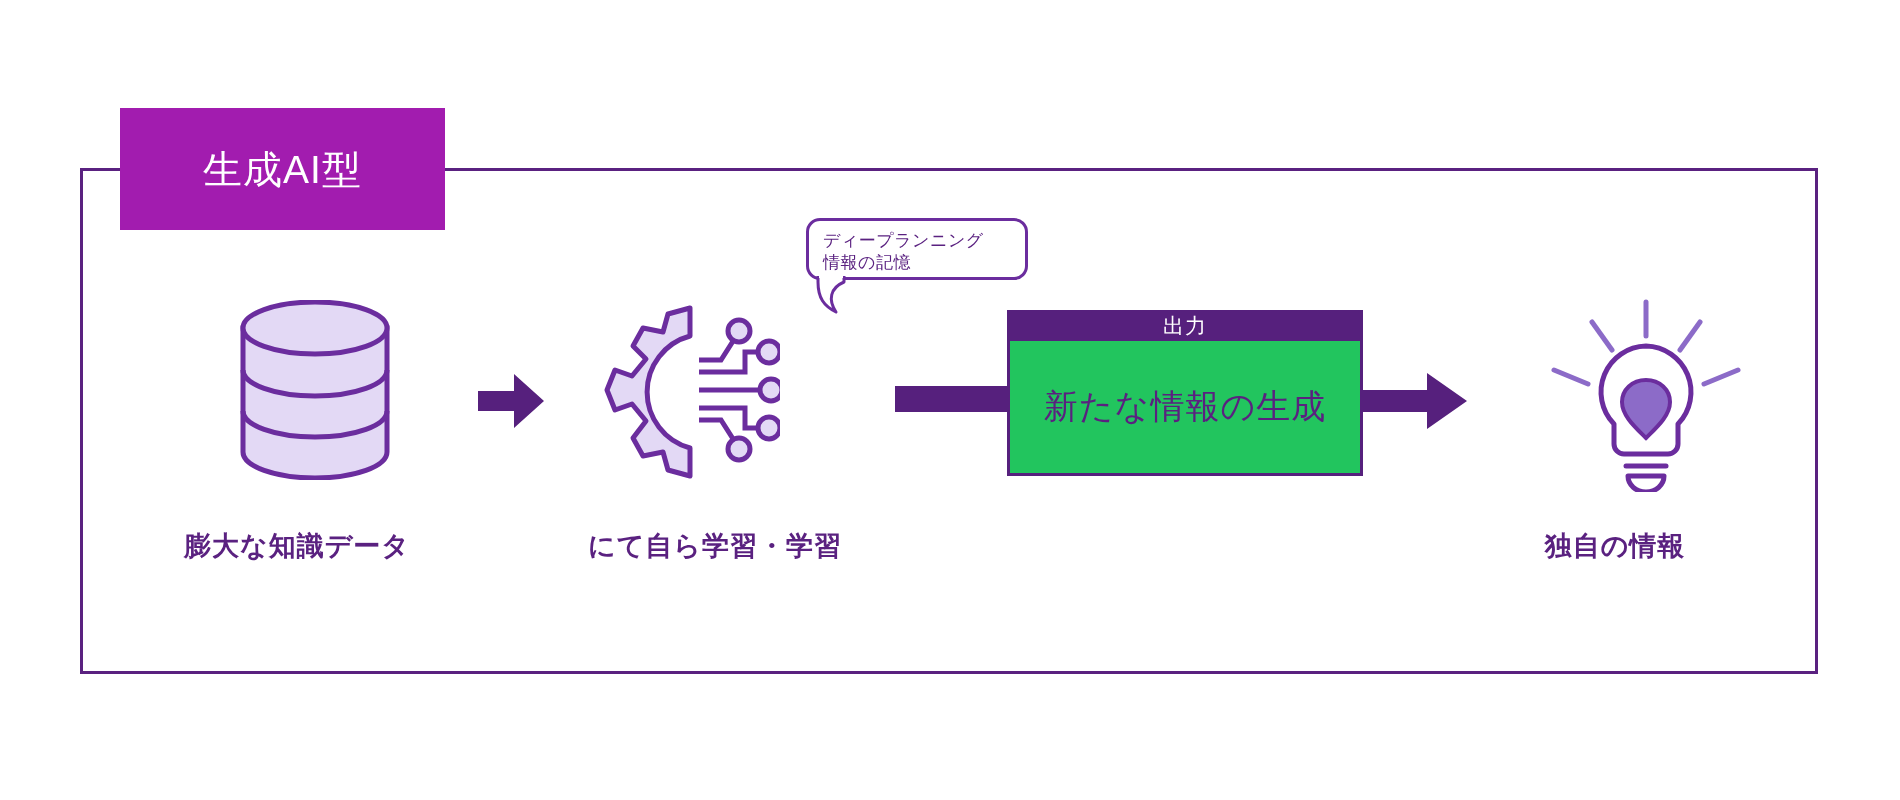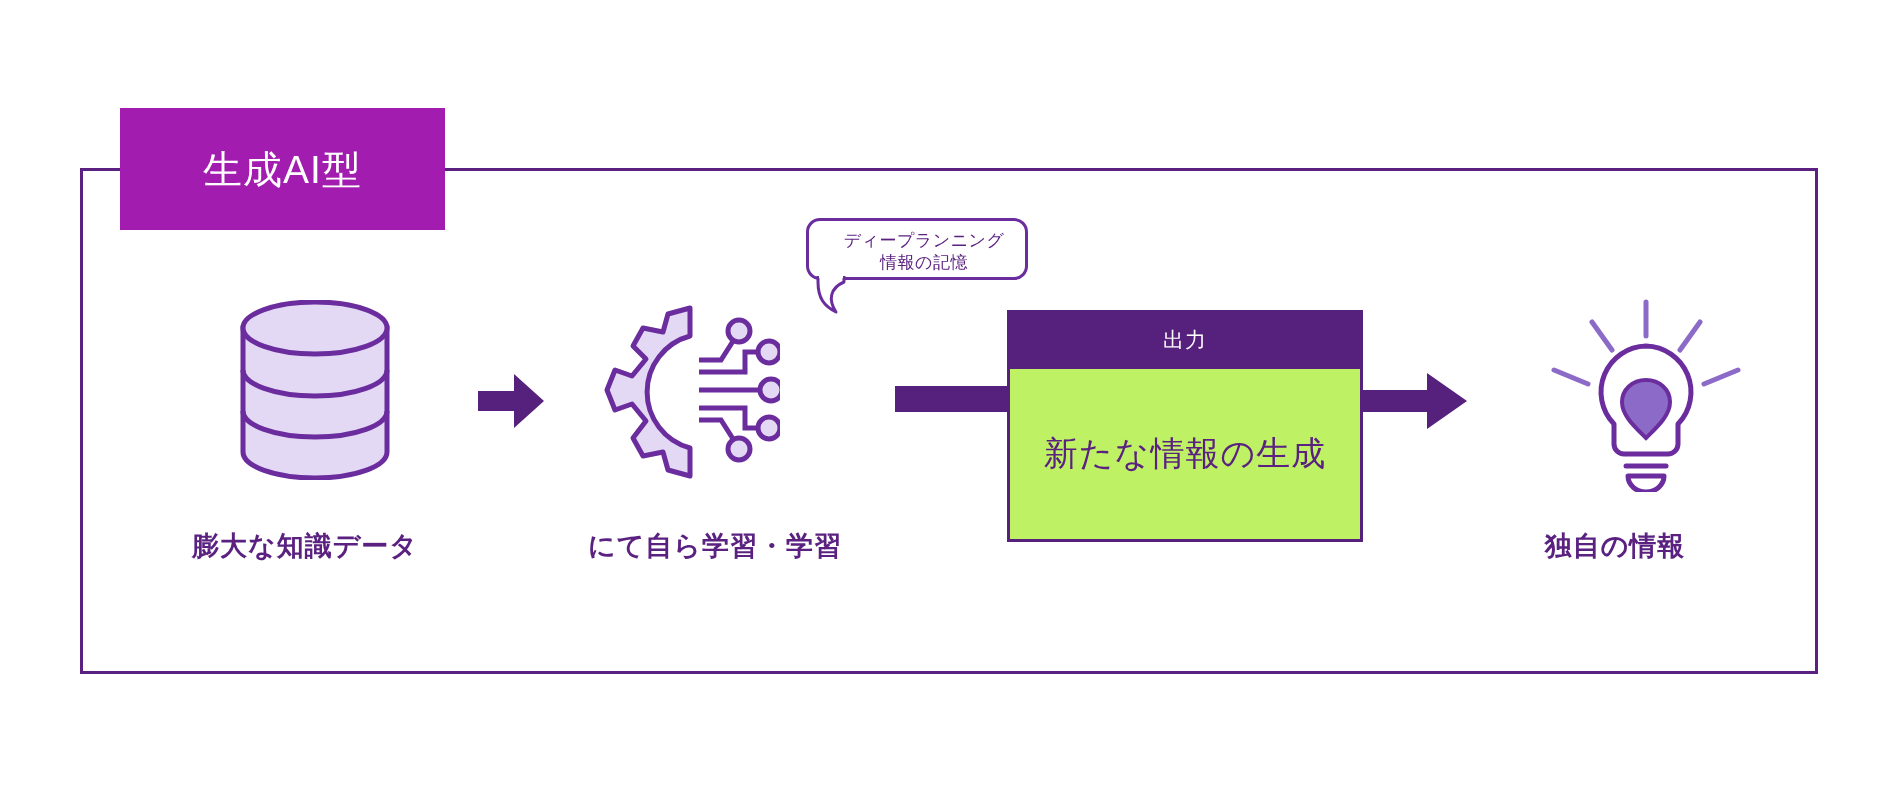--- a/index.html
+++ b/index.html
@@ -59,21 +59,21 @@
     color: #5A2180;
     font-size: 27px;
     font-weight: bold;
     letter-spacing: 1px;
     white-space: nowrap;
     z-index: 4;
   }
 
   
   #db-icon { left: 235px; top: 300px; }
-  #db-label { left: 110px; top: 528px; width: 390px; }
+  #db-label { left: 102px; top: 528px; width: 390px; }
 
   
   #gear-icon { left: 595px; top: 300px; }
   #gear-label { left: 520px; top: 528px; width: 390px; }
 
   
   #bulb-icon { left: 1548px; top: 296px; }
   #bulb-label { left: 1450px; top: 528px; width: 330px; }
 
   
@@ -107,35 +107,35 @@
   #output-box {
     position: absolute;
     left: 1007px;
     top: 310px;
     width: 356px;
     height: 180px;
     z-index: 3;
     box-sizing: border-box;
   }
   #output-head {
-    height: 59px;
+    height: 31px;
     background: #56207D;
     display: flex;
     align-items: center;
     justify-content: center;
   }
   #output-head .head-text {
     color: #ffffff;
     font-size: 21px;
     font-weight: 500;
     letter-spacing: 1px;
   }
   #output-body {
-    height: 173px;
-    background: #bef264;
+    height: 135px;
+    background: #22c55e;
     border: 3px solid #56207D;
     border-top: none;
     box-sizing: border-box;
     display: flex;
     align-items: center;
     justify-content: center;
     text-align: center;
   }
   #output-body .body-text {
     color: #5A2180;
@@ -150,21 +150,20 @@
     left: 806px;
     top: 218px;
     width: 222px;
     height: 62px;
     border: 3px solid #6B2D9E;
     border-radius: 14px;
     background: #ffffff;
     z-index: 6;
     box-sizing: border-box;
     padding: 9px 0 0 14px;
-    text-align: center;
   }
   #bubble .bubble-text {
     display: block;
     color: #5A2180;
     font-size: 17px;
     line-height: 1.32;
     letter-spacing: 0.5px;
     white-space: nowrap;
   }
   #bubble-tail {

